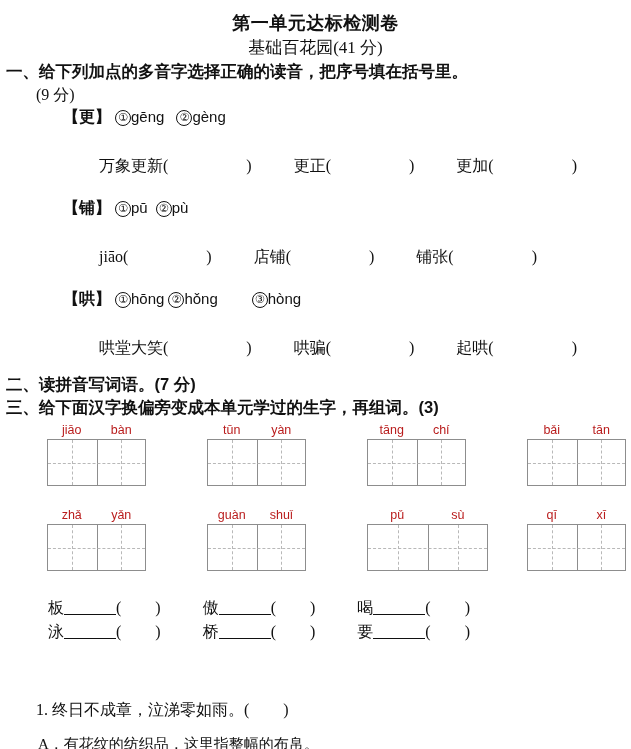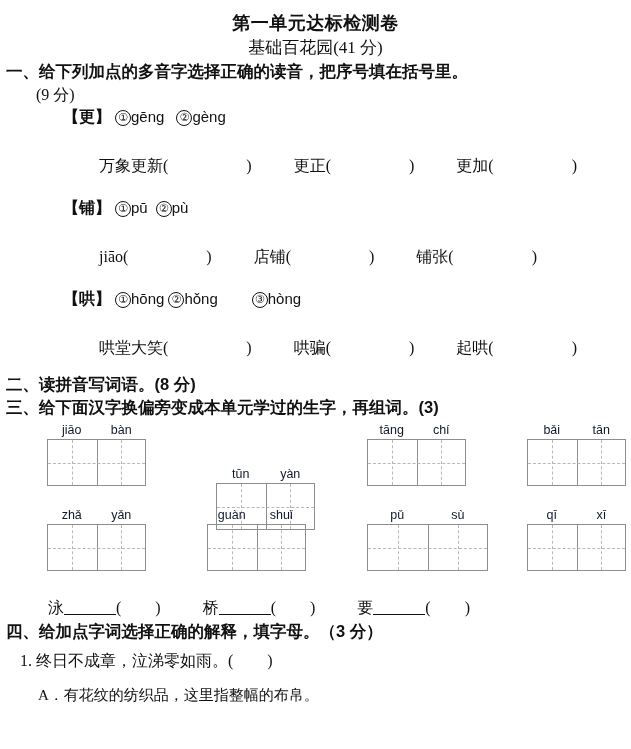--- a/index.html
+++ b/index.html
@@ -82,21 +82,21 @@
   .gapA{display:inline-block;width:78px;}
 
   
   .grid-row{position:relative;height:74px;}
   .grid-unit{position:absolute;top:0;}
   .py-labels{
     display:flex;
     font-family:"Liberation Sans","DejaVu Sans",sans-serif;
     font-size:12.5px;
     line-height:15px;
-    color:#0f172a;
+    color:#b91c1c;
     height:16px;
   }
   .py-labels span{flex:1 1 50%;text-align:center;}
   .tzg{
     display:flex;
     border:1.2px solid #8d8d8d;
     height:47px;
     box-sizing:border-box;
     position:relative;
   }
@@ -130,24 +130,25 @@
     width:52px;
     border-bottom:1.4px solid #111;
     height:15px;
     vertical-align:-2px;
   }
   .pgap{display:inline-block;width:34px;}
   .bgap1{display:inline-block;width:42px;}
 
   
   .q-item{
-    padding-left:20px;
+    padding-left:36px;
     font-size:16px;
     line-height:23px;
     white-space:nowrap;
+    margin-top:48px;
   }
   .q-opt{
     padding-left:38px;
     font-size:15px;
     line-height:23px;
     white-space:nowrap;
   }
   .num{font-family:"Liberation Serif","DejaVu Serif",serif;}
   .sp16{display:inline-block;width:30px;}
 </style>
@@ -201,42 +202,42 @@
     </div>
     <div style="height:11px"></div>
     <div class="poly-words">
       <span class="w">哄堂大笑(</span><span class="gapA"></span>)<span class="bgap1"></span><span class="w">哄骗(</span><span class="gapA"></span>)<span class="bgap1"></span><span class="w">起哄(</span><span class="gapA"></span>)
     </div>
   </div>
 
   <div style="height:14px"></div>
 
   <div class="section-head">
-    <span>二、</span><span>读拼音写词语。</span><span>(8 分)</span>
+    <span>二、</span><span>读拼音写词语。</span><span>(7 分)</span>
   </div>
 
   <div class="section-head">
     <span>三、</span><span>给下面汉字换偏旁变成本单元学过的生字，再组词。</span><span>(3)</span>
   </div>
 
   <div style="height:4px"></div>
 
   <div class="grid-row">
     <div class="grid-unit" style="left:47px;width:99px;">
       <div class="py-labels">
         <span>jiāo</span>
         <span>bàn</span>
       </div>
       <div class="tzg">
           <div class="cell"></div>
           <div class="cell"></div>
         </div>
     </div>
 
-    <div class="grid-unit" style="left:216px;width:99px;margin-top:44px;">
+    <div class="grid-unit" style="left:207px;width:99px;">
       <div class="py-labels">
         <span>tūn</span>
         <span>yàn</span>
       </div>
       <div class="tzg">
           <div class="cell"></div>
           <div class="cell"></div>
         </div>
     </div>
 
@@ -306,28 +307,28 @@
       </div>
       <div class="tzg">
           <div class="cell"></div>
           <div class="cell"></div>
         </div>
     </div>
   </div>
 
   <div style="height:14px"></div>
 
+  <div class="blank-row">
+    <span class="bl">板</span><span class="uline"></span>(<span class="pgap"></span>)<span class="bgap1"></span><span class="bl">傲</span><span class="uline"></span>(<span class="pgap"></span>)<span class="bgap1"></span><span class="bl">喝</span><span class="uline"></span>(<span class="pgap"></span>)
+  </div>
 
   <div class="blank-row">
     <span class="bl">泳</span><span class="uline"></span>(<span class="pgap"></span>)<span class="bgap1"></span><span class="bl">桥</span><span class="uline"></span>(<span class="pgap"></span>)<span class="bgap1"></span><span class="bl">要</span><span class="uline"></span>(<span class="pgap"></span>)
   </div>
 
-  <div class="section-head">
-    <span>四、</span><span>给加点字词选择正确的解释，填字母。</span><span>（3 分）</span>
-  </div>
 
   <div style="height:6px"></div>
 
   <div class="q-item">
     <span class="num">1.</span>
     <span>终日不成章，泣涕零如雨。(</span><span class="pgap"></span><span>)</span>
   </div>
 
   <div style="height:12px"></div>
 

